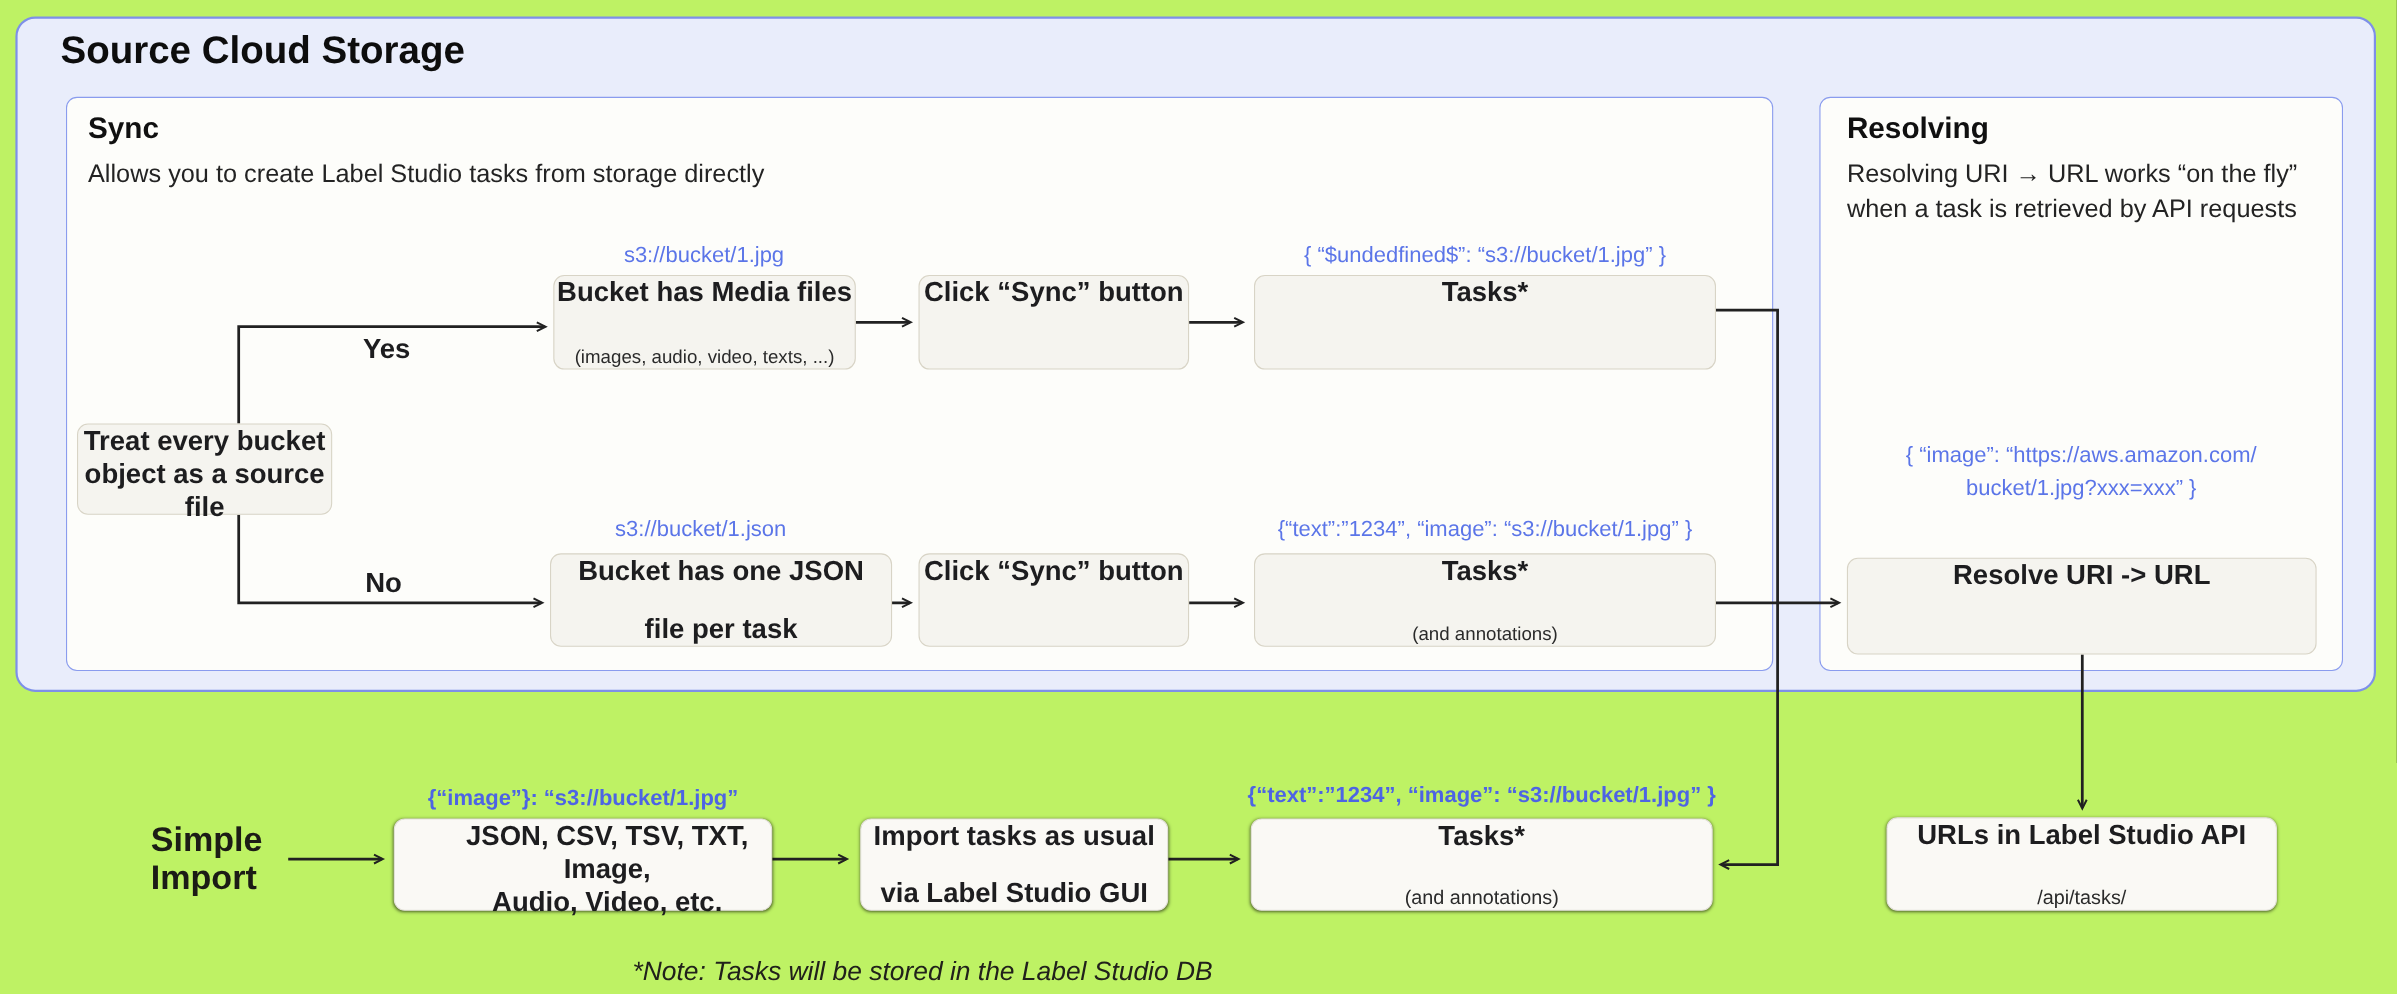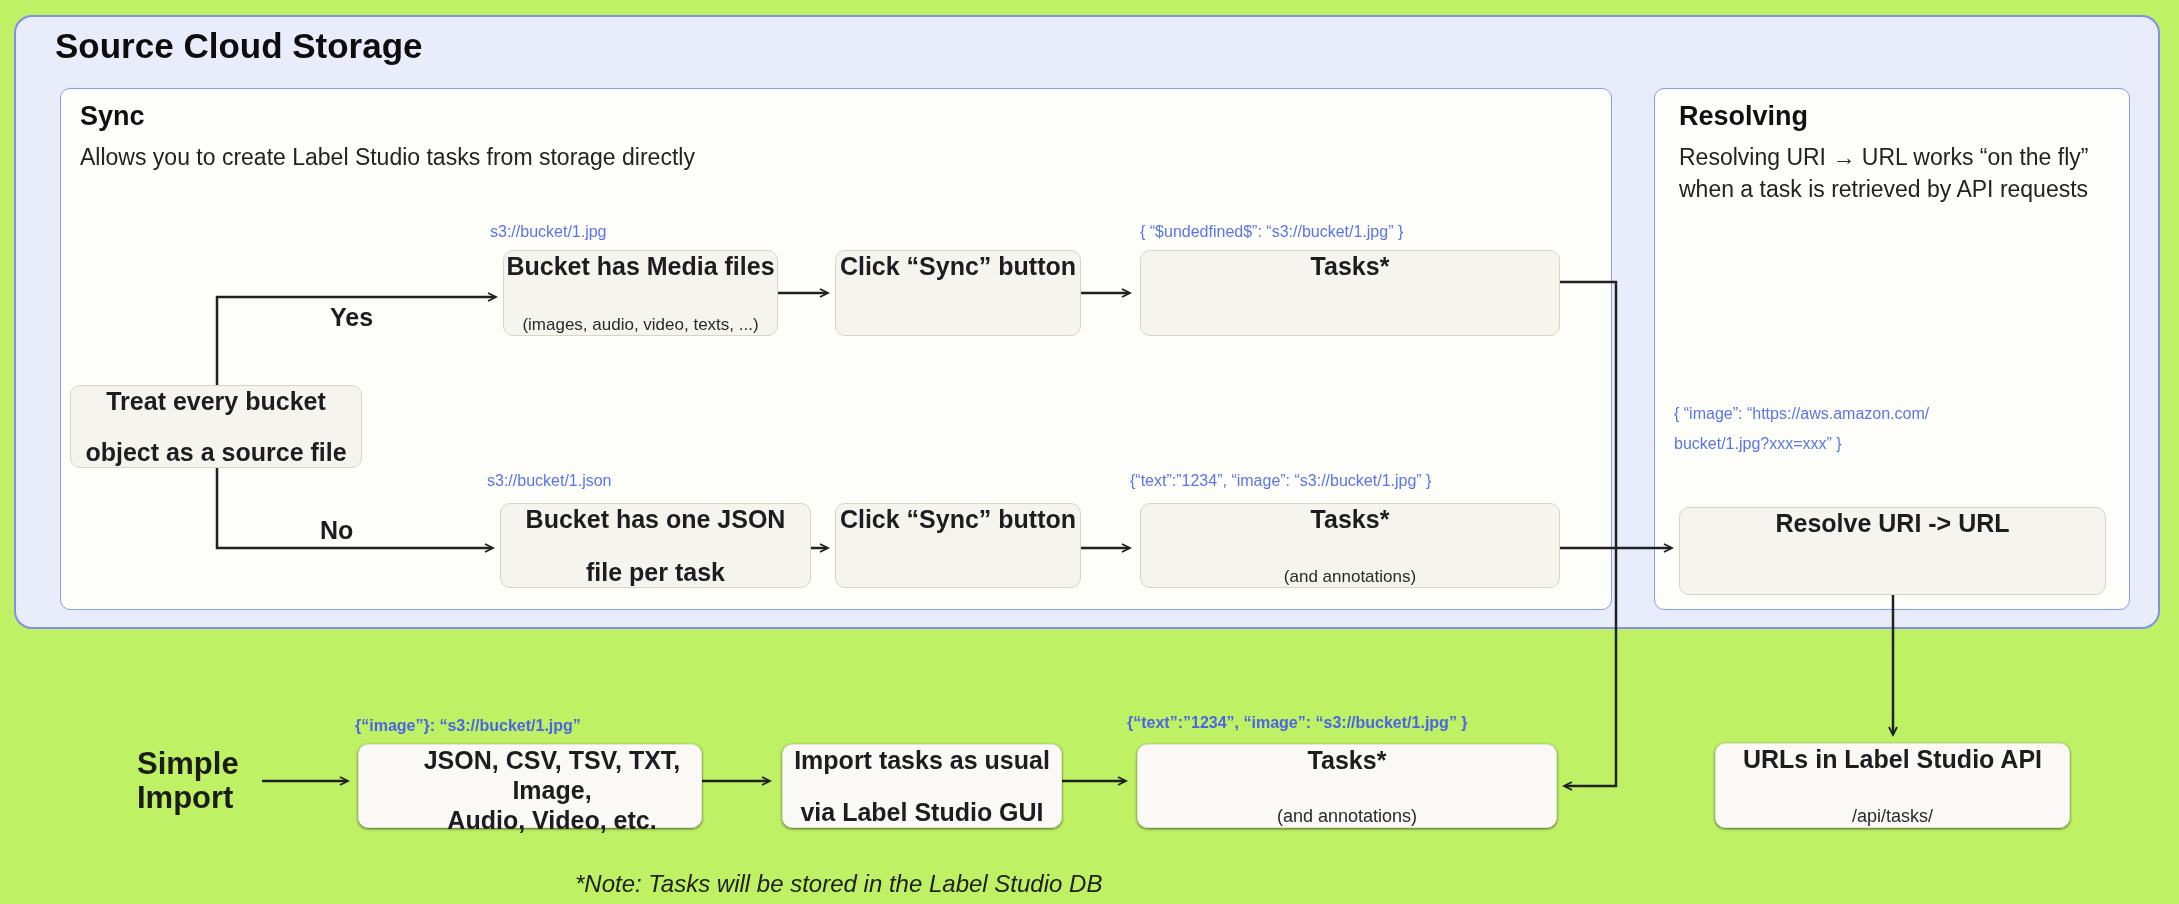--- a/index.html
+++ b/index.html
@@ -15,21 +15,21 @@
   .panel-heading{position:absolute;font-size:27px;font-weight:700;color:#101010;}
   .panel-sub{position:absolute;font-size:23px;color:#232323;line-height:32px;}
   svg.wires{position:absolute;left:0;top:0;z-index:2;}
   .node{position:absolute;box-sizing:border-box;background:#F5F4EF;border:1.5px solid #D8D4C6;
         border-radius:10px;display:flex;flex-direction:column;align-items:center;justify-content:space-between;
         text-align:center;z-index:3;color:#1d1d1f;}
   .node .t{font-size:25px;font-weight:700;line-height:30px;}
   .node .s{font-size:17px;font-weight:400;color:#2a2a2a;margin-top:3px;}
   .card{background:#FAF9F5;border:1px solid #e4e2da;box-shadow:0 1px 3px rgba(0,0,0,.6);}
   .card .s{font-size:18px;}
-  .blue-label{position:absolute;text-align:left;color:#5B75E8;font-size:16px;z-index:3;line-height:30px;}
+  .blue-label{position:absolute;text-align:center;color:#5B75E8;font-size:20px;z-index:3;line-height:30px;}
   .blue-label.strong{color:#4D64E4;font-weight:600;}
   .edge-label{position:absolute;font-size:25px;font-weight:700;color:#1d1d1f;z-index:3;}
   .simple-import{position:absolute;left:137px;top:747px;font-size:31px;font-weight:700;
         color:#1c1c16;line-height:34px;z-index:2;}
   .note{position:absolute;left:575px;top:870px;font-size:24px;font-style:italic;color:#21211b;z-index:2;}
 </style>
 </head>
 <body>
 
 <div class="canvas">
@@ -66,21 +66,21 @@
       <polyline points="1081,548 1129,548" marker-end="url(#arrow)"></polyline>
       <polyline points="1560,548 1671,548" marker-end="url(#arrow)"></polyline>
       <polyline points="1893,595 1893,734" marker-end="url(#arrow)"></polyline>
       <polyline points="262,781 347,781" marker-end="url(#arrow)"></polyline>
       <polyline points="702,781 769,781" marker-end="url(#arrow)"></polyline>
       <polyline points="1062,781 1125,781" marker-end="url(#arrow)"></polyline>
     </g>
   </svg>
 
   <div class="edge-label" style="left:330px;top:303px;">Yes</div>
-  <div class="edge-label" style="left:320px;top:516px;">No</div>
+  <div class="edge-label" style="left:332px;top:516px;">No</div>
 
   <div class="blue-label" style="left:490px;top:217px;width:300px;">s3://bucket/1.jpg</div>
   <div class="blue-label" style="left:1140px;top:217px;width:420px;">{ “$undedfined$”: “s3://bucket/1.jpg” }</div>
   <div class="blue-label" style="left:487px;top:466px;width:300px;">s3://bucket/1.json</div>
   <div class="blue-label" style="left:1130px;top:466px;width:440px;">{“text”:”1234”,  “image”: “s3://bucket/1.jpg” }</div>
 
   <div class="blue-label" style="left:1674px;top:399px;width:436px;">
     <div>{ “image”: “https://aws.amazon.com/</div>
     <div>bucket/1.jpg?xxx=xxx” }</div>
   </div>
@@ -89,21 +89,21 @@
     <div class="t">Bucket has Media files</div>
     <div class="s">(images, audio, video, texts, ...)</div>
   </div>
   <div class="node" style="left:835px;top:250px;width:246px;height:86px;">
     <div class="t">Click “Sync” button</div>
   </div>
   <div class="node" style="left:1140px;top:250px;width:420px;height:86px;">
     <div class="t">Tasks*</div>
   </div>
 
-  <div class="node" style="left:70px;top:385px;width:292px;height:83px;">
+  <div class="node" style="left:70px;top:385px;width:232px;height:83px;">
     <div class="t">Treat every bucket</div>
     <div class="t">object as a source file</div>
   </div>
 
   <div class="node" style="left:500px;top:503px;width:311px;height:85px;">
     <div class="t">Bucket has one JSON</div>
     <div class="t">file per task</div>
   </div>
   <div class="node" style="left:835px;top:503px;width:246px;height:85px;">
     <div class="t">Click “Sync” button</div>

